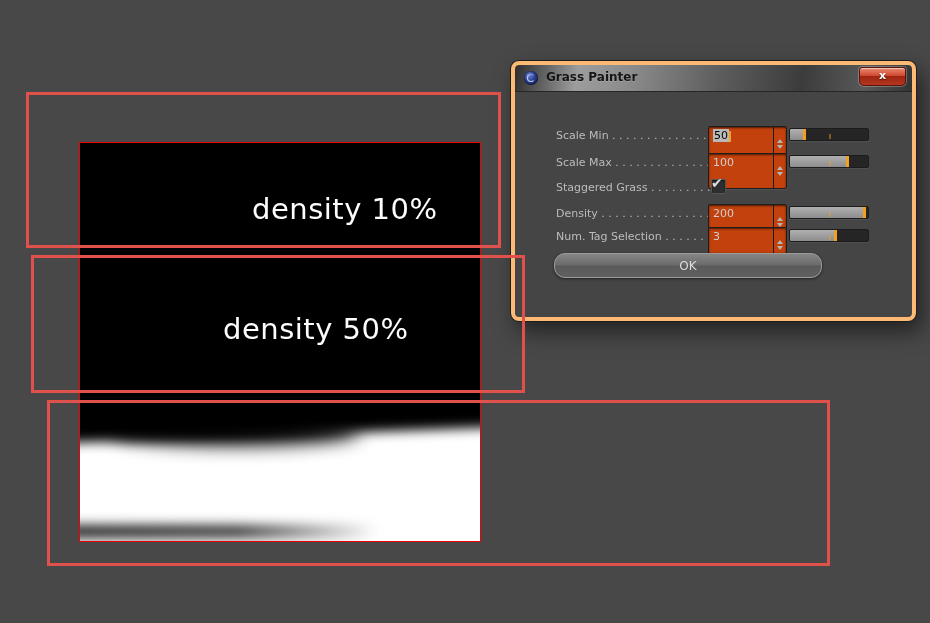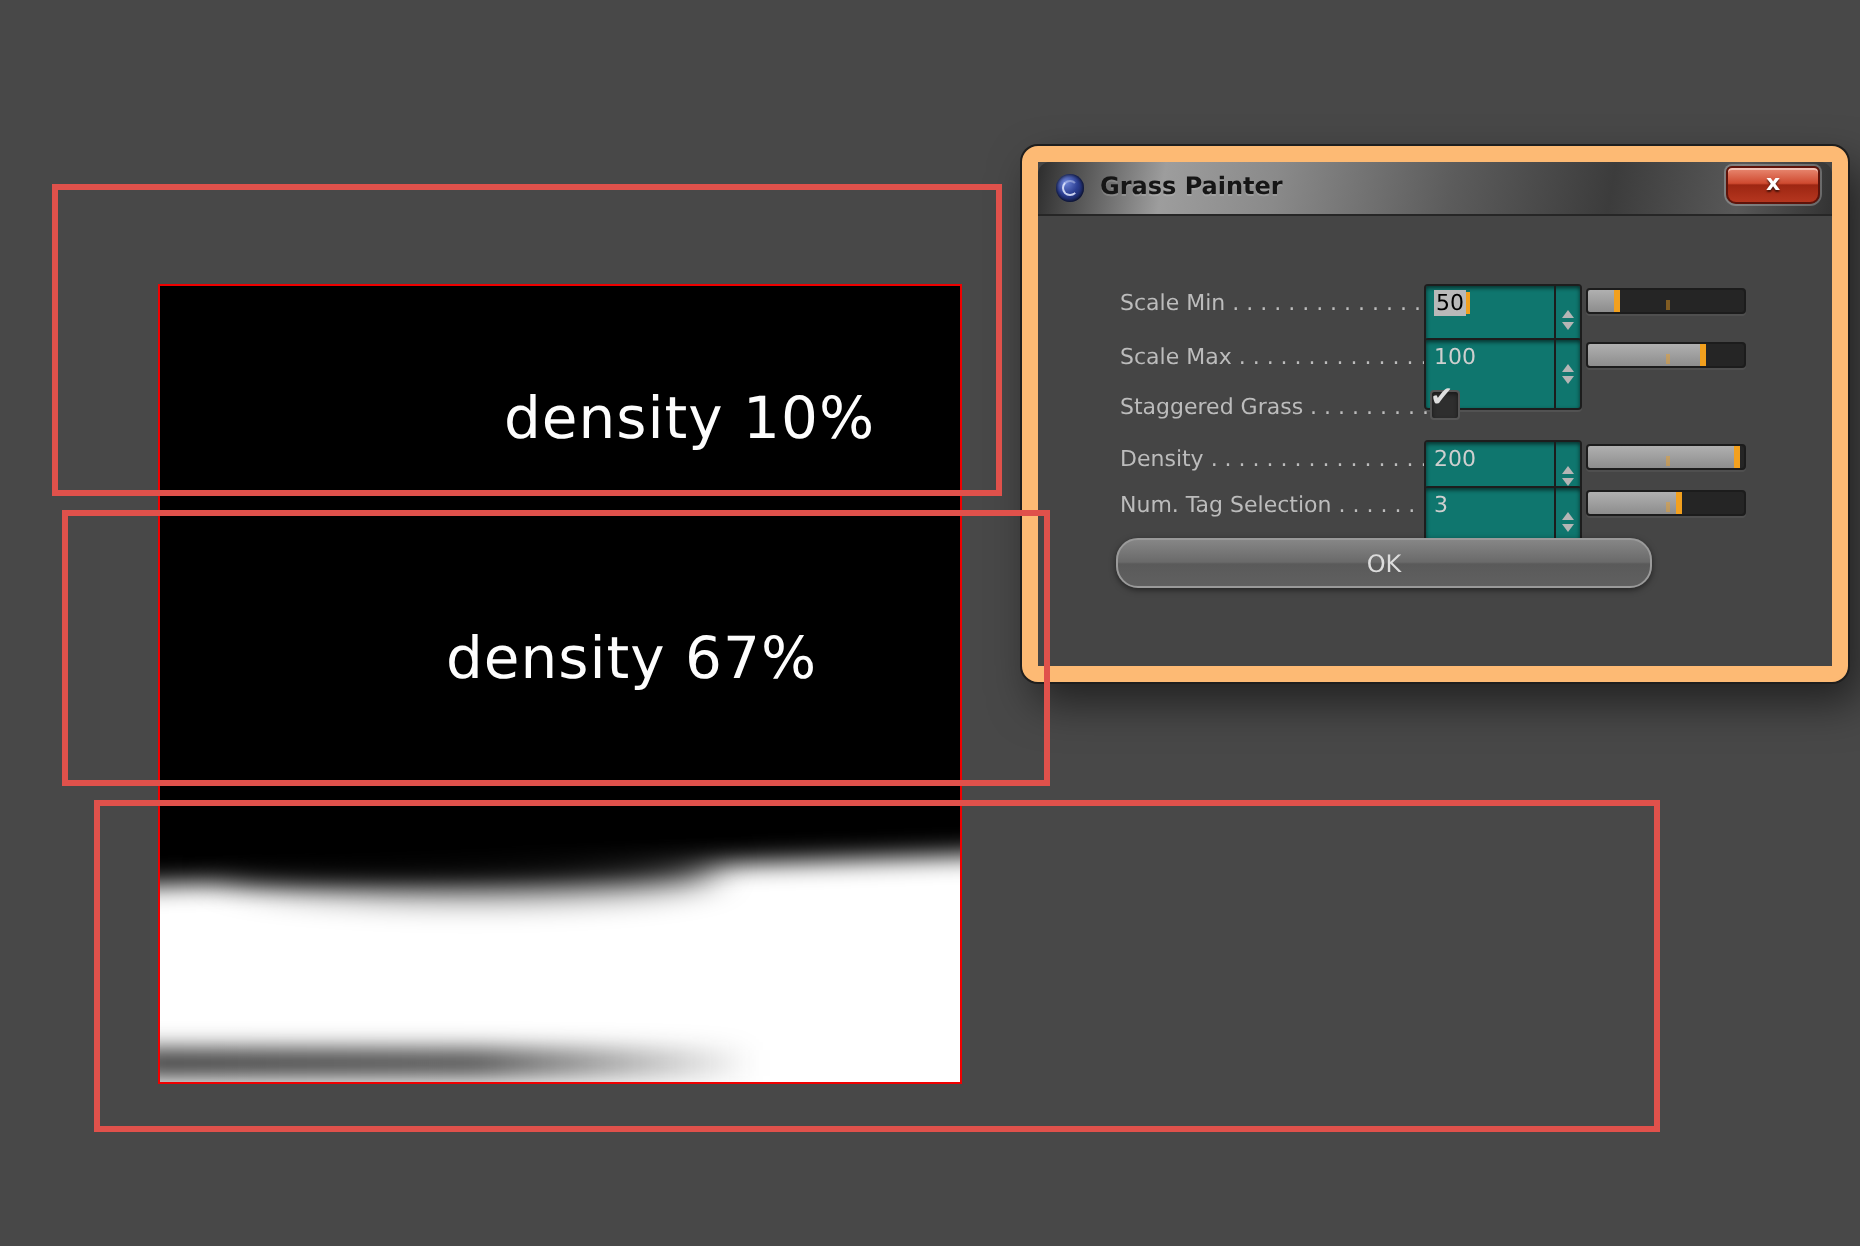--- a/index.html
+++ b/index.html
@@ -39,22 +39,22 @@
   #d100{left:557px;top:466px;}
 
   
   .anno{position:absolute;border:3px solid #e0514b;z-index:40;background:transparent;}
   #rectA{left:26px;top:92px;width:469px;height:150px;}
   #rectB{left:31px;top:255px;width:488px;height:132px;}
   #rectC{left:47px;top:400px;width:777px;height:160px;}
 
   
   .dialog{
-    position:absolute;left:511px;top:73px;width:397px;height:252px;
-    background:#454545;border:8px solid #fdba74;border-radius:8px;
+    position:absolute;left:511px;top:61px;width:397px;height:252px;
+    background:#454545;border:4px solid #fdba74;border-radius:8px;
     box-shadow:0 0 0 1px #1e1e1e, 6px 10px 22px rgba(0,0,0,.55);
     z-index:20;
   }
   .titlebar{
     position:absolute;left:0;top:0;right:0;height:26px;
     border-radius:6px 6px 0 0;
     background:linear-gradient(100deg,#2d2d2d 0%,#9d9d9d 16%,#8a8a8a 30%,#5c5c5c 52%,#3c3c3c 72%,#585858 88%,#333 100%);
     border-bottom:1px solid #262626;
   }
   .c4d-icon{
@@ -79,21 +79,21 @@
     box-shadow:0 0 0 1px rgba(255,255,255,.25), inset 0 1px 0 rgba(255,255,255,.5);
     color:#fff;font-size:11px;font-weight:700;text-align:center;line-height:15px;
     text-shadow:0 1px 1px rgba(0,0,0,.6);cursor:pointer;
   }
 
   .row-label{
     position:absolute;left:41px;font-size:11px;color:#bcbcbc;line-height:18px;white-space:nowrap;
   }
   .field{
     position:absolute;left:193px;width:79px;height:36px;
-    background:#0f766e;border:1px solid #1d1d1d;border-radius:2px;
+    background:#c2410c;border:1px solid #1d1d1d;border-radius:2px;
     box-shadow:inset 0 1px 2px rgba(0,0,0,.6), 0 1px 0 rgba(255,255,255,.07);
     font-size:11px;color:#cfcfcf;line-height:17px;box-sizing:border-box;padding-left:4px;
   }
   .sel{background:#b9b9b9;color:#000;padding:0 1px;}
   .caret{display:inline-block;width:2px;height:11px;background:#f2a01e;vertical-align:middle;margin-left:0px;}
   .spinner{
     position:absolute;right:0;top:0;bottom:0;width:12px;border-left:1px solid #1c1c1c;
     display:flex;flex-direction:column;align-items:center;justify-content:center;gap:2px;cursor:pointer;
   }
   .tri-up{width:0;height:0;border-left:3px solid transparent;border-right:3px solid transparent;border-bottom:4px solid #b5b5b5;}
@@ -137,21 +137,21 @@
 
 <div class="stage">
 
   <div class="texture">
     <div class="blob-white"></div>
     <div class="blob-dip"></div>
     <div class="bottom-band"></div>
   </div>
 
   <div class="density-label light" id="d10">density 10%</div>
-  <div class="density-label light" id="d50">density 67%</div>
+  <div class="density-label light" id="d50">density 50%</div>
 
   <div class="anno" id="rectA"></div>
   <div class="anno" id="rectB"></div>
   <div class="anno" id="rectC"></div>
 
   <div class="dialog">
     <div class="titlebar">
       <div class="c4d-icon"></div>
       <div class="title-text">Grass Painter</div>
       <div class="close-btn">x</div>

